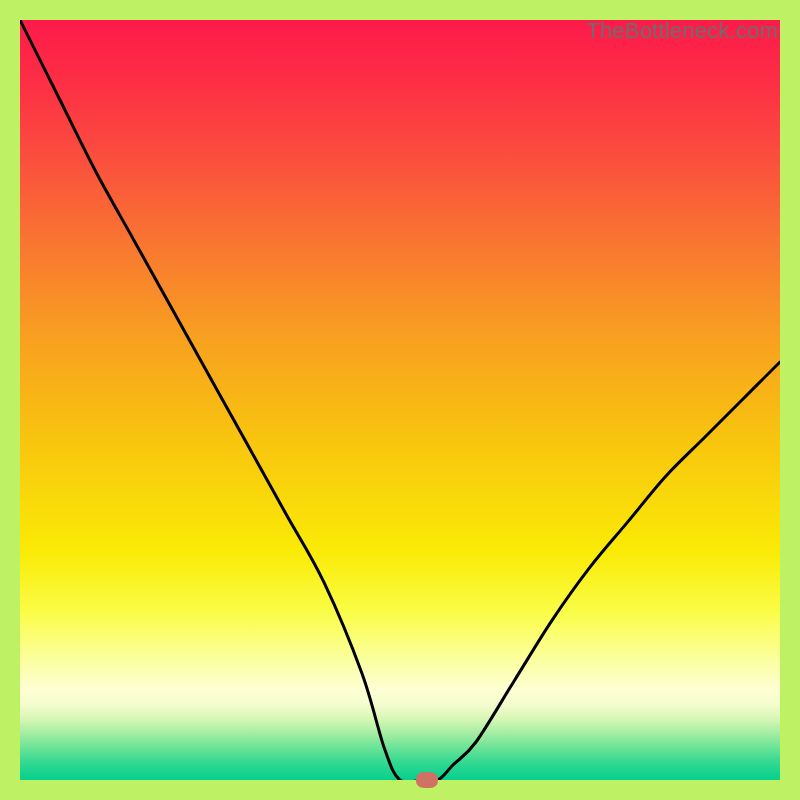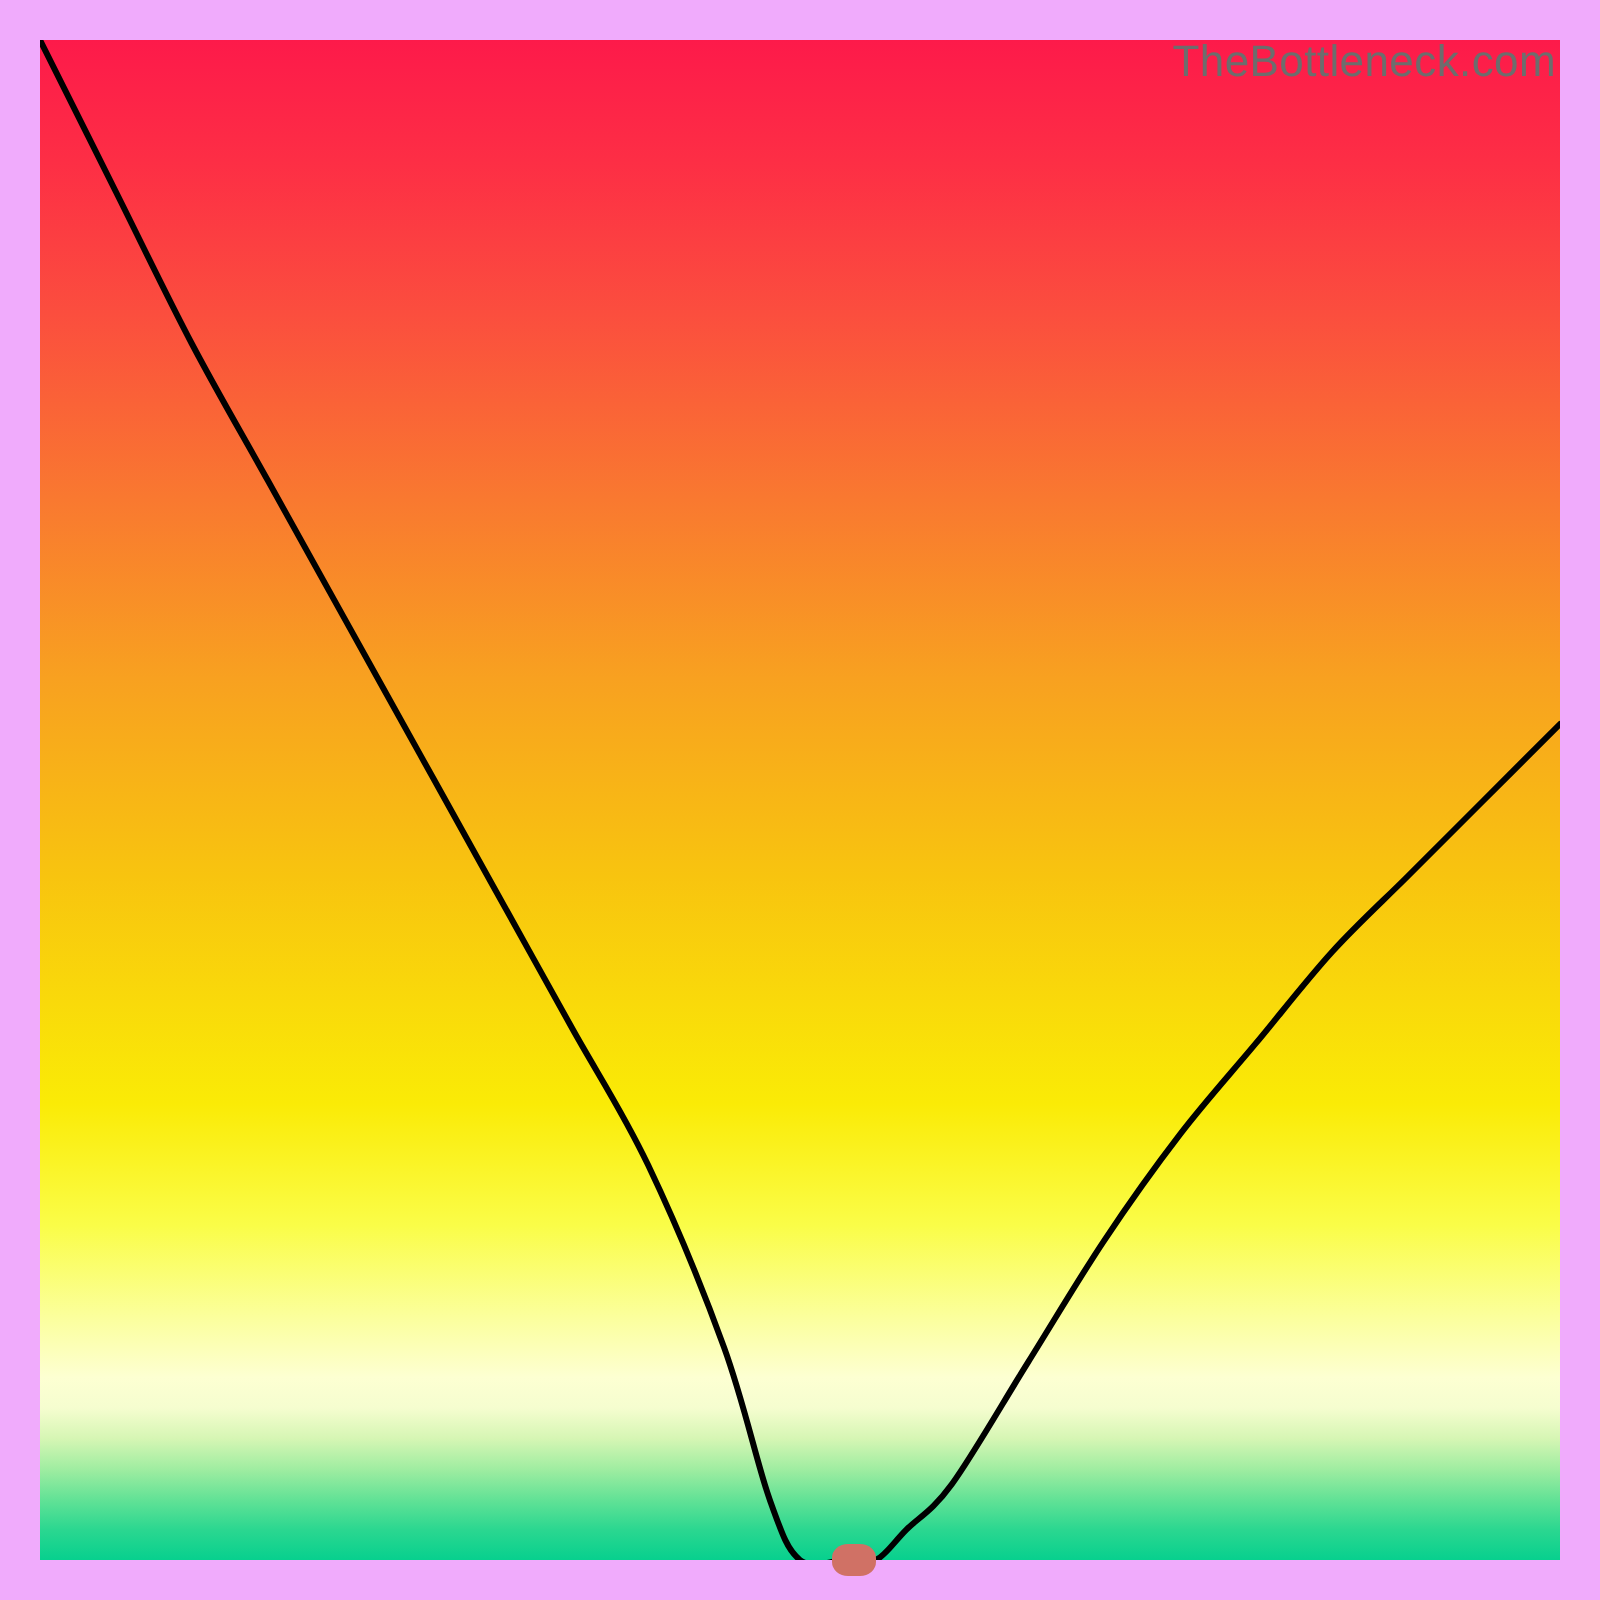--- a/index.html
+++ b/index.html
@@ -8,21 +8,21 @@
     width: 800px;
     height: 800px;
     background: #000;
     font-family: Arial, Helvetica, sans-serif;
     overflow: hidden;
   }
   .frame {
     position: relative;
     width: 800px;
     height: 800px;
-    background: #f0abfc;
+    background: #bef264;
   }
   .plot {
     position: absolute;
     left: 20px;
     top: 20px;
     width: 760px;
     height: 760px;
     background: linear-gradient(
       to bottom,
       #fd1a4a 0%,

